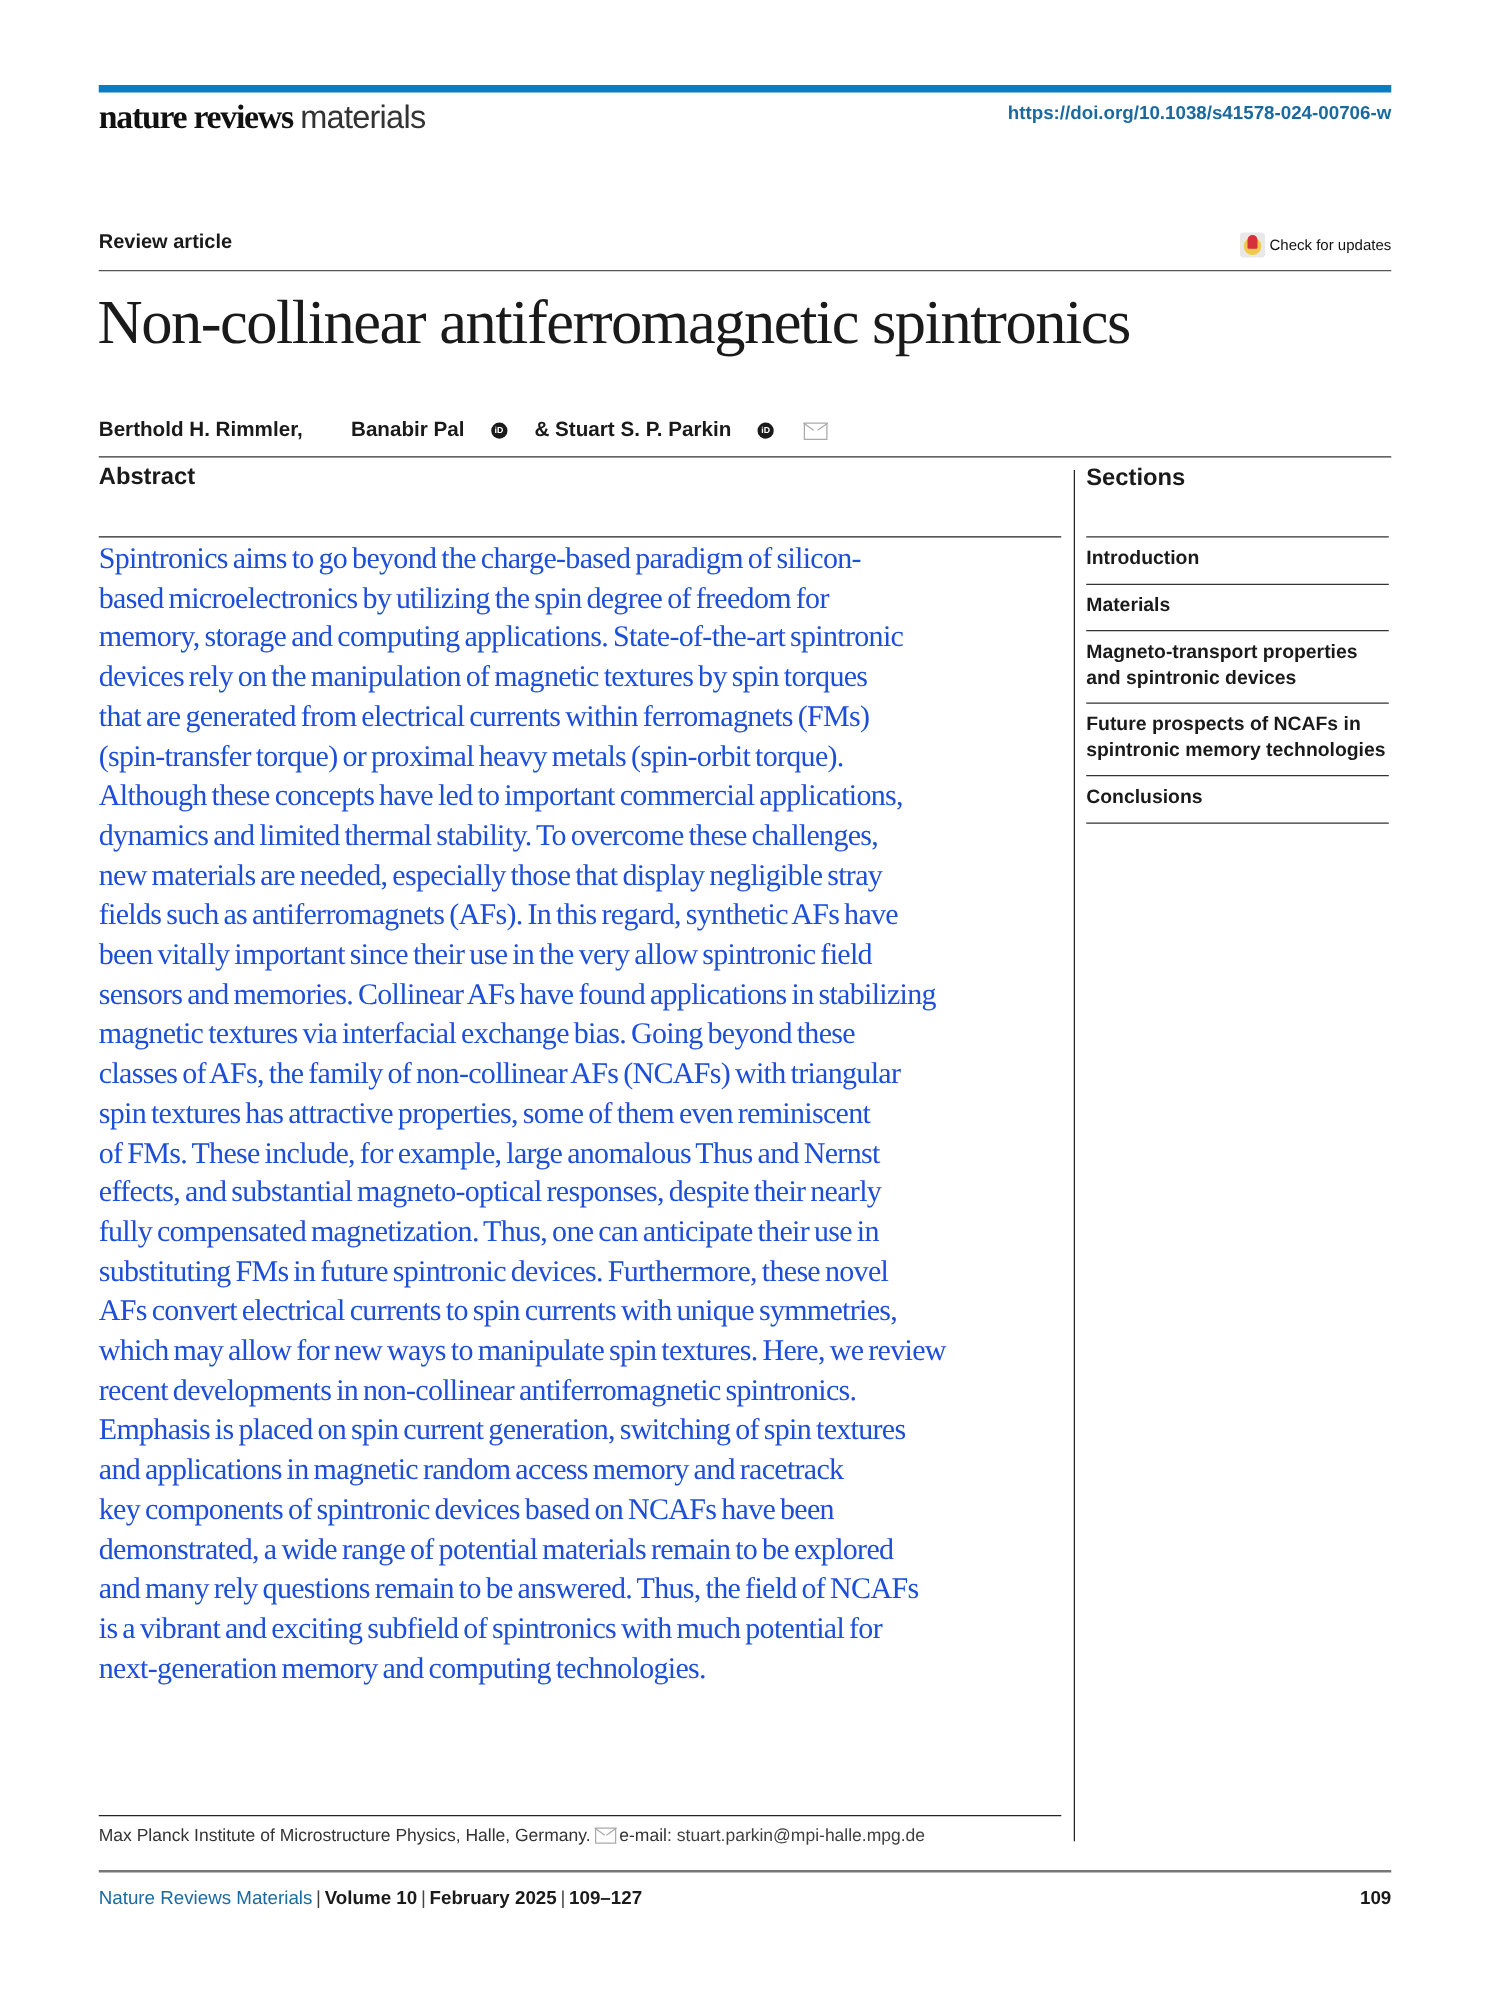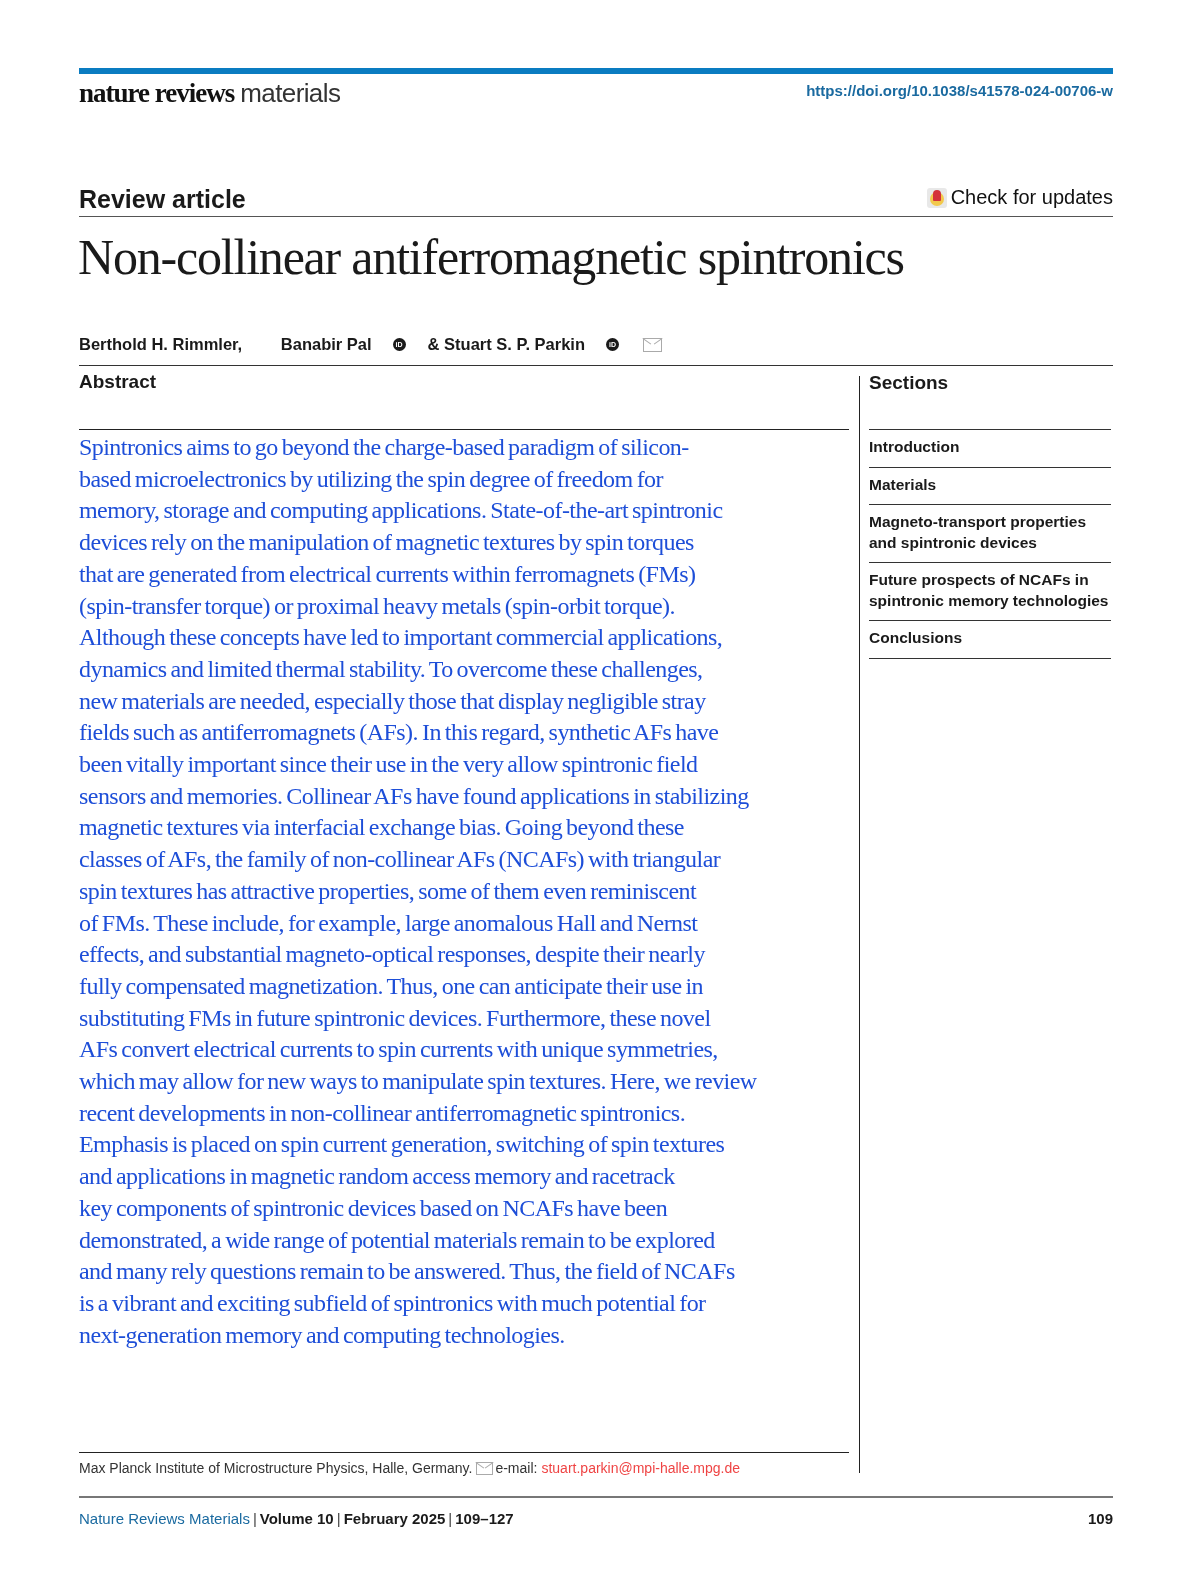--- a/index.html
+++ b/index.html
@@ -7,22 +7,22 @@
     width: 1200px; height: 1593px; position: relative; overflow: hidden;
     font-family: "Liberation Sans", sans-serif; color: #1a1a1a;
   }
   .topbar { position: absolute; left: 79px; top: 68px; width: 1034px; height: 6px; background: #0a7cc1; }
   .journal { position: absolute; left: 79px; top: 78px; font-size: 27px; letter-spacing: -0.6px; white-space: nowrap; }
   .journal .j-bold { font-family: "Liberation Serif", serif; font-weight: bold; color: #111; letter-spacing: -1px; }
   .journal .j-light { font-family: "Liberation Sans", sans-serif; font-weight: normal; color: #333; margin-left: 6px; font-size: 26px; }
   .doi { position: absolute; right: 87px; top: 82px; font-size: 15px; font-weight: bold; color: #1a6aa0; text-decoration: none; }
 
   .type-row { position: absolute; left: 79px; top: 184px; width: 1034px; height: 32px; border-bottom: 1px solid #555; }
-  .article-type { position: absolute; left: 0; top: 1px; font-size: 25px; font-weight: bold; color: #1a1a1a; }
-  .updates { position: absolute; right: 0; top: 2px; font-size: 20px; color: #111; display: flex; align-items: center; gap: 4px; cursor: pointer; }
+  .article-type { position: absolute; left: 0; top: 1px; font-size: 16px; font-weight: bold; color: #1a1a1a; }
+  .updates { position: absolute; right: 0; top: 2px; font-size: 12px; color: #111; display: flex; align-items: center; gap: 4px; cursor: pointer; }
   .updates .badge { width: 20px; height: 20px; background: #e8e8e8; border-radius: 3px; position: relative; display: inline-block; }
   .updates .badge::before { content: ""; position: absolute; left: 3px; top: 4px; width: 14px; height: 14px; border-radius: 50%; background: #f2c94c; }
   .updates .badge::after { content: ""; position: absolute; left: 6px; top: 2px; width: 8px; height: 11px; background: #d4313a; border-radius: 4px 4px 1px 1px; }
 
   .title { position: absolute; left: 78px; top: 228px; font-family: "Liberation Serif", serif; font-size: 50px; color: #1a1a1a; letter-spacing: -1.2px; white-space: nowrap; }
 
   .authors { position: absolute; left: 79px; top: 335px; font-size: 16.5px; font-weight: bold; color: #1a1a1a; white-space: nowrap; display: flex; align-items: center; gap: 17px; }
   .orcid { display: inline-block; width: 13px; height: 13px; border-radius: 50%; background: #1a1a1a; color: #fff; font-size: 7px; line-height: 13px; text-align: center; font-weight: bold; margin: 0 5px 0 4px; }
   .mail-icon { display: inline-block; width: 17px; height: 12px; border: 1px solid #aaa; position: relative; margin-left: 2px; }
   .mail-icon::before, .mail-icon::after { content: ""; position: absolute; top: -1px; width: 10px; height: 1px; background: #aaa; }
@@ -45,21 +45,21 @@
   .sections-head { position: absolute; left: 869px; top: 372px; font-size: 19px; font-weight: bold; }
   .sections-list { position: absolute; left: 869px; top: 429px; width: 242px; border-top: 1px solid #333; }
   .sections-list .item {
     display: block; padding: 7px 0 9px 0; border-bottom: 1px solid #333;
     font-size: 15.5px; line-height: 20.5px; color: #1a1a1a; cursor: pointer; font-weight: bold;
   }
 
   .rule-foot { position: absolute; left: 79px; top: 1452px; width: 770px; height: 1px; background: #222; }
   .affil { position: absolute; left: 79px; top: 1460px; font-size: 14px; color: #333; white-space: nowrap; display: flex; align-items: center; }
   .affil .mail-icon { width: 15px; height: 11px; margin: 0 2px 0 4px; }
-  .affil a { color: #ef4444; text-decoration: none; margin-left: 4px; }
+  .affil a { color: #404040; text-decoration: none; margin-left: 4px; }
 
   .rule-bottom { position: absolute; left: 79px; top: 1496px; width: 1034px; height: 2px; background: #777; }
   .footer { position: absolute; left: 79px; top: 1510px; width: 1034px; font-size: 15px; color: #1a1a1a; }
   .footer .left { position: absolute; left: 0; top: 0; white-space: nowrap; font-weight: bold; }
   .footer .left .jname { color: #1a6aa0; font-weight: normal; }
   .footer .left .sep { font-weight: normal; color: #444; margin: 0 3px; }
   .footer .pagenum { position: absolute; right: 0; top: 0; font-weight: bold; }
 </style>
 </head>
 <body>
@@ -99,21 +99,21 @@
   <span class="line">(spin-transfer torque) or proximal heavy metals (spin-orbit torque).</span>
   <span class="line">Although these concepts have led to important commercial applications,</span>
   <span class="line">dynamics and limited thermal stability. To overcome these challenges,</span>
   <span class="line">new materials are needed, especially those that display negligible stray</span>
   <span class="line">fields such as antiferromagnets (AFs). In this regard, synthetic AFs have</span>
   <span class="line">been vitally important since their use in the very allow spintronic field</span>
   <span class="line">sensors and memories. Collinear AFs have found applications in stabilizing</span>
   <span class="line">magnetic textures via interfacial exchange bias. Going beyond these</span>
   <span class="line">classes of AFs, the family of non-collinear AFs (NCAFs) with triangular</span>
   <span class="line">spin textures has attractive properties, some of them even reminiscent</span>
-  <span class="line">of FMs. These include, for example, large anomalous Hall and Nernst</span>
+  <span class="line">of FMs. These include, for example, large anomalous Thus and Nernst</span>
   <span class="line">effects, and substantial magneto-optical responses, despite their nearly</span>
   <span class="line">fully compensated magnetization. Thus, one can anticipate their use in</span>
   <span class="line">substituting FMs in future spintronic devices. Furthermore, these novel</span>
   <span class="line">AFs convert electrical currents to spin currents with unique symmetries,</span>
   <span class="line">which may allow for new ways to manipulate spin textures. Here, we review</span>
   <span class="line">recent developments in non-collinear antiferromagnetic spintronics.</span>
   <span class="line">Emphasis is placed on spin current generation, switching of spin textures</span>
   <span class="line">and applications in magnetic random access memory and racetrack</span>
   <span class="line">key components of spintronic devices based on NCAFs have been</span>
   <span class="line">demonstrated, a wide range of potential materials remain to be explored</span>

